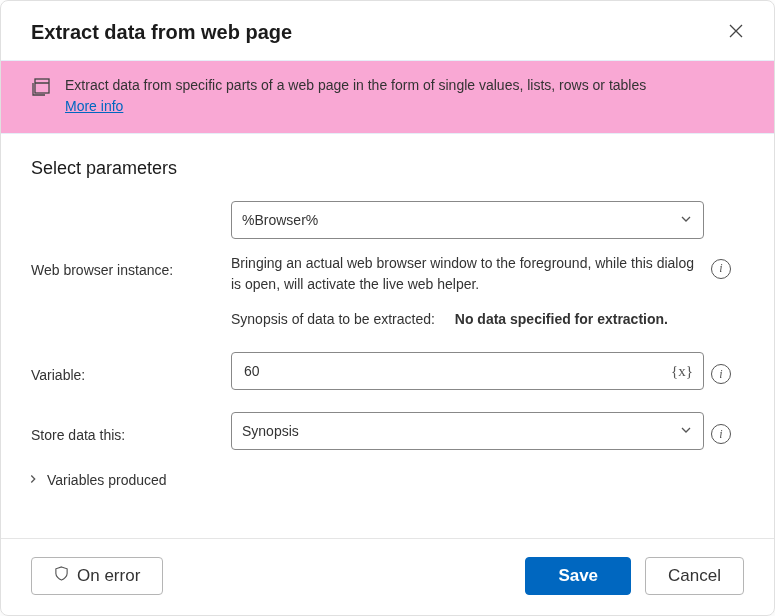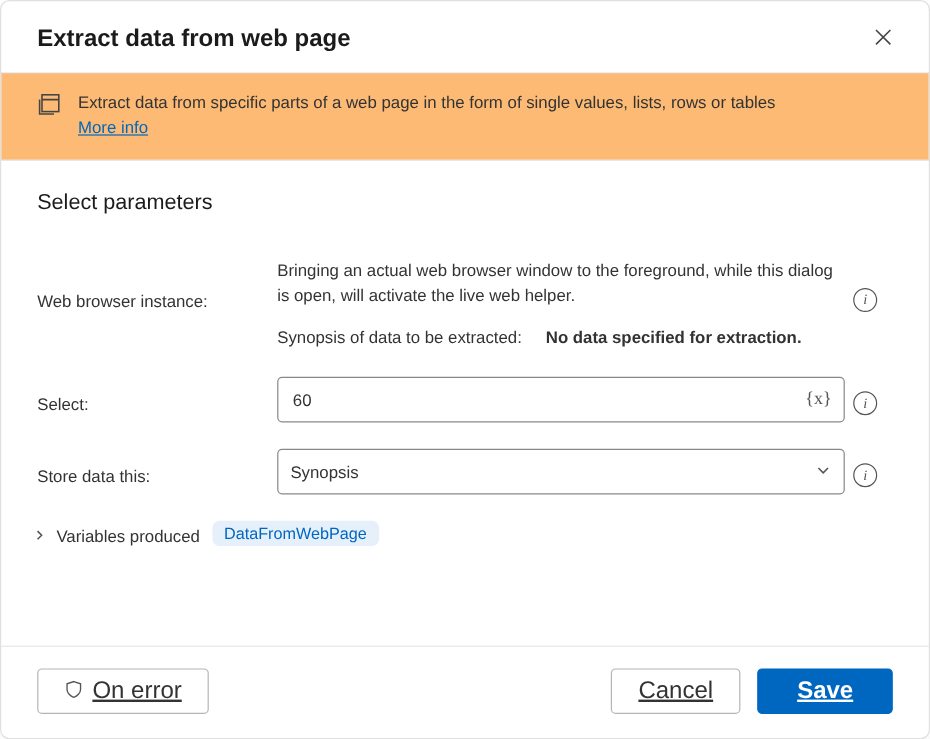--- a/index.html
+++ b/index.html
@@ -10,21 +10,21 @@
     display: flex; flex-direction: column; overflow: hidden;
     box-shadow: 0 2px 10px rgba(0,0,0,0.05);
   }
   .header {
     display: flex; align-items: center; justify-content: space-between;
     padding: 18px 26px 14px 30px;
   }
   .header h1 { font-size: 20px; font-weight: 600; color: #1b1b1b; margin: 0; }
   .close-btn { background: none; border: none; cursor: pointer; padding: 4px; color: #444; }
   .info-banner {
-    background: #fdba74; padding: 14px 30px 16px 30px;
+    background: #f9a8d4; padding: 14px 30px 16px 30px;
     display: flex; gap: 14px; align-items: flex-start;
     border-top: 1px solid #e6eef7; border-bottom: 1px solid #e6eef7;
   }
   .info-banner .icon-wrap { flex-shrink: 0; padding-top: 2px; color: #444; }
   .info-banner-text { font-size: 14px; color: #333; line-height: 1.5; }
   .more-link { color: #0067c0; text-decoration: underline; cursor: pointer; }
   .body { flex: 1; padding: 24px 36px 10px 30px; overflow-y: auto; }
   .section-title { font-size: 18px; font-weight: 400; color: #1b1b1b; margin: 0 0 22px 0; }
   .field-row { display: flex; align-items: center; margin-bottom: 22px; }
   .field-row .label-col { width: 200px; font-size: 14px; color: #333; padding-top: 8px; }
@@ -42,35 +42,35 @@
     font-size: 14px; color: #333; cursor: pointer; justify-content: space-between;
   }
   .text-box input {
     flex: 1; border: none; outline: none; font-size: 14px; color: #333; background: transparent;
   }
   .chev { color: #555; }
   .var-token { color: #555; font-size: 15px; font-family: "Segoe UI"; cursor: pointer; }
   .help-text { font-size: 14px; color: #333; line-height: 1.5; margin-top: 14px; }
   .help-text .synopsis { margin-top: 14px; }
   .help-text strong { font-weight: 600; margin-left: 16px; }
-  .vars-row { display: flex; align-items: flex-end; gap: 10px; margin-top: 6px; margin-left: -4px; }
+  .vars-row { display: flex; align-items: center; gap: 10px; margin-top: 6px; margin-left: -4px; }
   .vars-label { font-size: 14px; color: #333; cursor: pointer; display: flex; align-items: center; gap: 8px; }
   .var-chip {
     background: #e5f0fb; color: #0067c0; padding: 3px 10px; border-radius: 6px;
     font-size: 13.5px; cursor: pointer;
   }
   .divider { height: 1px; background: #e5e5e5; }
   .footer {
     display: flex; align-items: center; justify-content: space-between;
     padding: 18px 30px 20px 30px;
   }
   .footer-left, .footer-right { display: flex; gap: 14px; }
   .btn {
     height: 38px; padding: 0 22px; border-radius: 4px;
-    font-size: 20px; cursor: pointer; display: inline-flex; align-items: center; gap: 8px; text-decoration: underline;
+    font-size: 17px; cursor: pointer; display: inline-flex; align-items: center; gap: 8px;
   }
   .btn-secondary { background: #fff; border: 1px solid #b5b5b5; color: #333; }
   .btn-primary { background: #0067c0; border: 1px solid #0067c0; color: #fff; font-weight: 600; padding: 0 32px; }
   .shield-icon { color: #555; }
 </style>
 </head>
 <body>
 
 <div class="dialog">
 
@@ -96,34 +96,42 @@
       <a class="more-link">More info</a>
     </div>
   </div>
 
   <div class="body">
     <h2 class="section-title">Select parameters</h2>
 
     <div class="field-row">
       <div class="label-col">Web browser instance:</div>
       <div class="control-col">
+        <div class="select-box">
+          <span>%Browser%</span>
+          <span class="chev">
+            <svg width="14" height="14" viewBox="0 0 14 14" fill="none" stroke="currentColor" stroke-width="1.3">
+                <path d="M3 5 L7 9 L11 5"></path>
+              </svg>
+          </span>
+        </div>
         <div class="help-text">
           <div>Bringing an actual web browser window to the foreground, while this dialog is open, will activate the live web helper.</div>
           <div class="synopsis">
             <span>Synopsis of data to be extracted: </span><strong>No data specified for extraction.</strong>
           </div>
         </div>
       </div>
       <div class="info-col">
         <span class="info-icon">i</span>
       </div>
     </div>
 
     <div class="field-row">
-      <div class="label-col">Select:</div>
+      <div class="label-col">Variable:</div>
       <div class="control-col">
         <div class="text-box">
           <input value="60" style="">
           <span class="var-token">{x}</span>
         </div>
       </div>
       <div class="info-col">
         <span class="info-icon">i</span>
       </div>
     </div>
@@ -147,37 +155,36 @@
 
     <div class="vars-row">
       <span class="vars-label">
         <span>
           <svg width="12" height="12" viewBox="0 0 14 14" fill="none" stroke="#555" stroke-width="1.5">
               <path d="M5 3 L9 7 L5 11"></path>
             </svg>
         </span>
         <span>Variables produced</span>
       </span>
-      <span class="var-chip">DataFromWebPage</span>
     </div>
 
   </div>
 
   <div class="divider"></div>
 
   <div class="footer">
     <div class="footer-left">
       <button class="btn btn-secondary">
         <span class="shield-icon">
           <svg width="15" height="15" viewBox="0 0 16 16" fill="none" stroke="currentColor" stroke-width="1.2">
               <path d="M8 1 L14 3 V8 C14 11 11 14 8 15 C5 14 2 11 2 8 V3 Z"></path>
             </svg>
         </span>
         <span>On error</span>
       </button>
     </div>
     <div class="footer-right">
+      <button class="btn btn-primary">Save</button>
       <button class="btn btn-secondary">Cancel</button>
-      <button class="btn btn-primary">Save</button>
     </div>
   </div>
 
 </div>
 
 </body></html>

